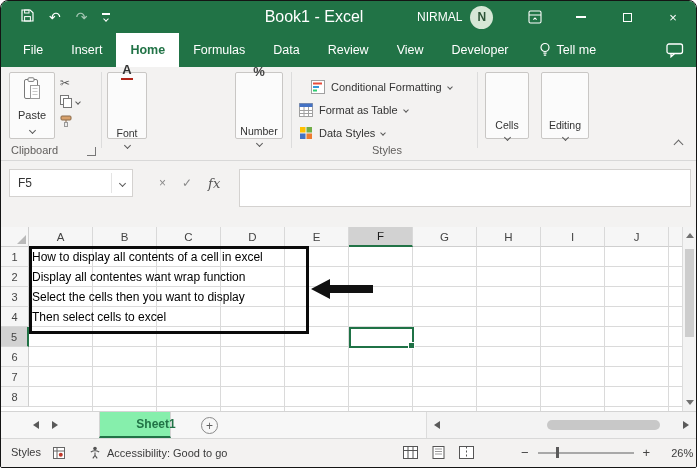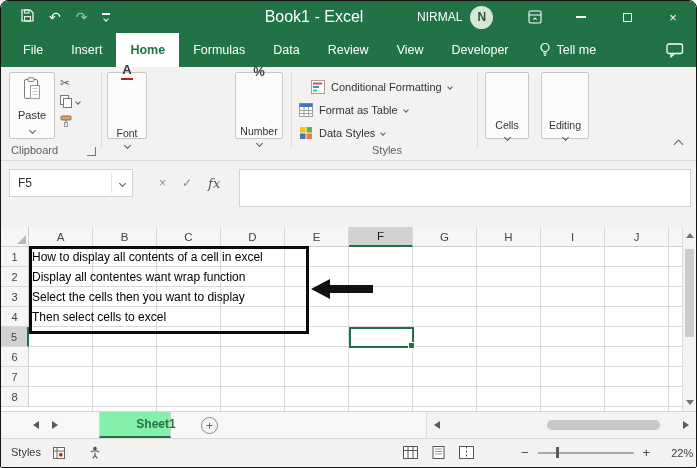--- a/index.html
+++ b/index.html
@@ -388,20 +388,21 @@
         <rect x="0.5" y="0.5" width="11" height="11" fill="#fff" stroke="#666"></rect>
         <path d="M0.5 4 h11 M4 0.5 v11" stroke="#666"></path>
         <circle cx="7.8" cy="7.8" r="2" fill="#c0392b"></circle>
       </svg>
     </span>
     <span class="access">
       <svg width="12" height="13" viewBox="0 0 12 13">
         <circle cx="6" cy="2.6" r="1.8" fill="#555"></circle>
         <path d="M1.8 6 c2.6-1.6 5.8-1.6 8.4 0 M6 6.4 v3 M6 9.4 l-2.2 3 M6 9.4 l2.2 3" stroke="#555" fill="none" stroke-width="1.1"></path>
       </svg>
+      <span>Accessibility: Good to go</span>
     </span>
     <span class="views">
       <svg width="15" height="13" viewBox="0 0 15 13">
         <rect x="0.5" y="0.5" width="14" height="12" fill="#fff" stroke="#555"></rect>
         <path d="M0.5 4.5 h14 M5 0.5 v12 M10 0.5 v12" stroke="#555"></path>
       </svg>
       <svg width="15" height="13" viewBox="0 0 15 13">
         <rect x="2" y="0.5" width="11" height="12" fill="#fff" stroke="#555"></rect>
         <path d="M4 3 h7 M4 5.5 h7 M4 8 h7" stroke="#999"></path>
       </svg>
@@ -409,17 +410,17 @@
         <rect x="0.5" y="0.5" width="14" height="12" fill="#fff" stroke="#555"></rect>
         <path d="M7.5 0.5 v12" stroke="#555" stroke-dasharray="2 2"></path>
       </svg>
     </span>
     <span class="zoomer">
       <span class="zglyph">−</span>
       <span class="ztrack">
           <span class="zthumb"></span>
         </span>
       <span class="zglyph">+</span>
-      <span class="zpct">22%</span>
+      <span class="zpct">26%</span>
     </span>
   </div>
 
 </div>
 
 </body></html>

